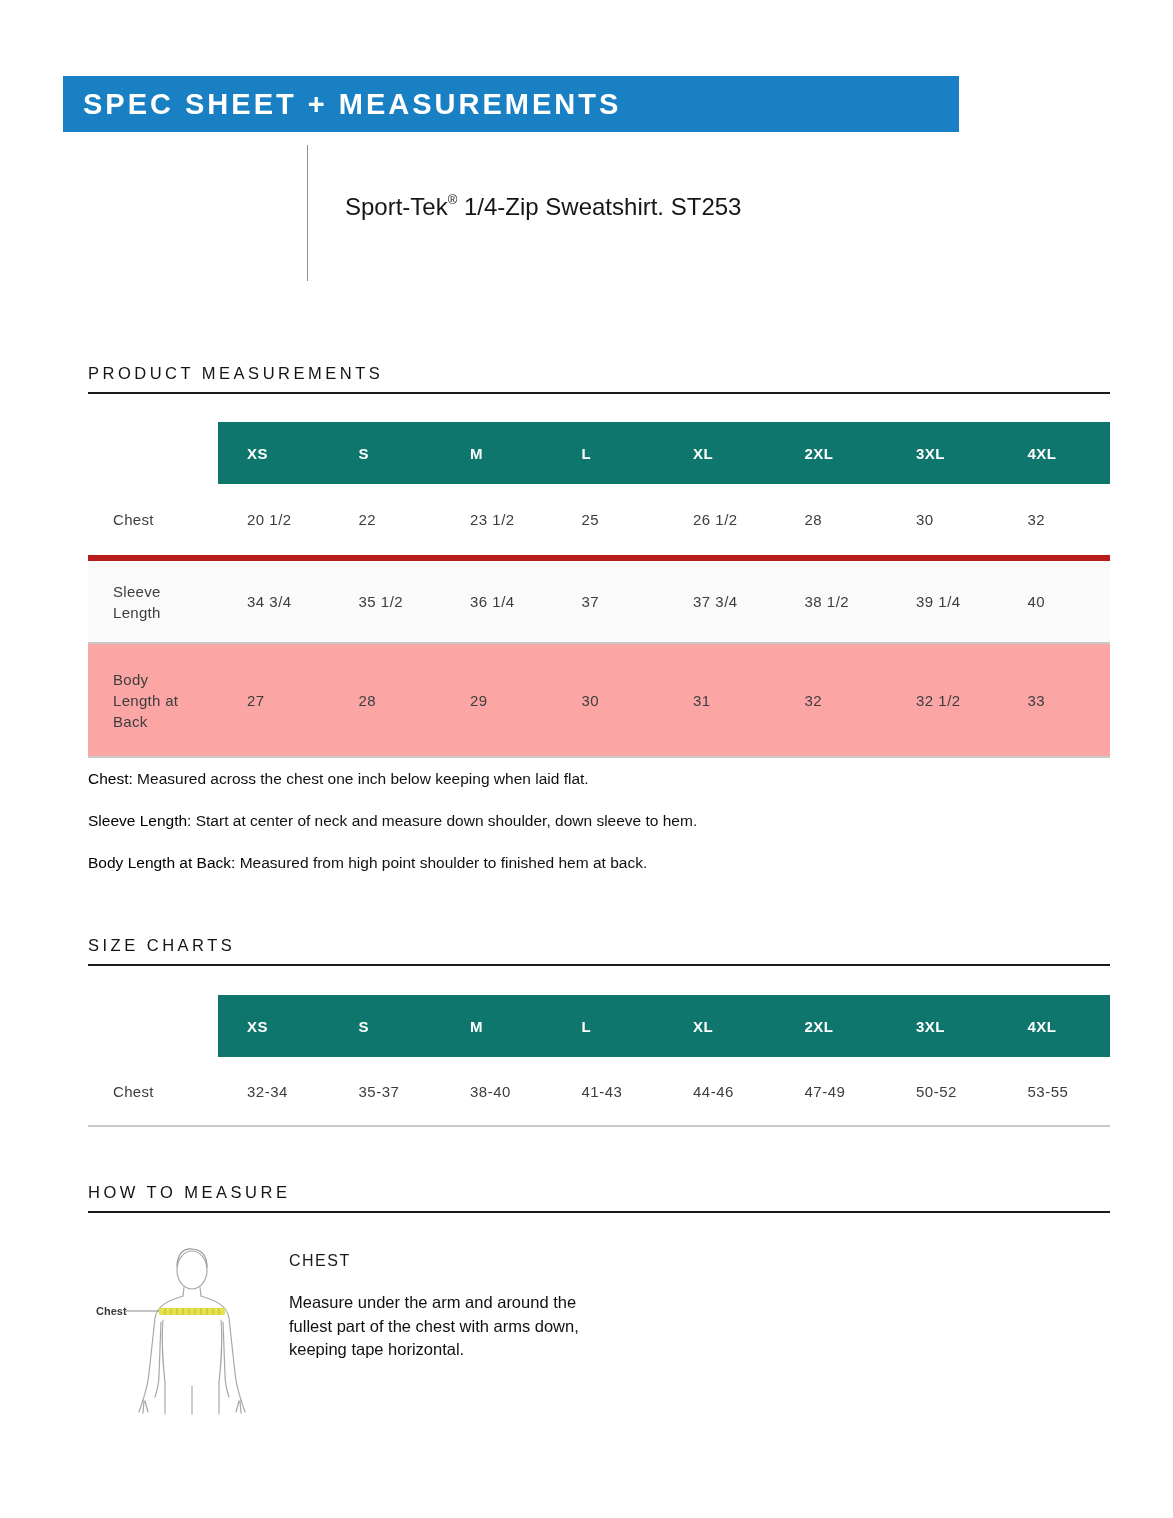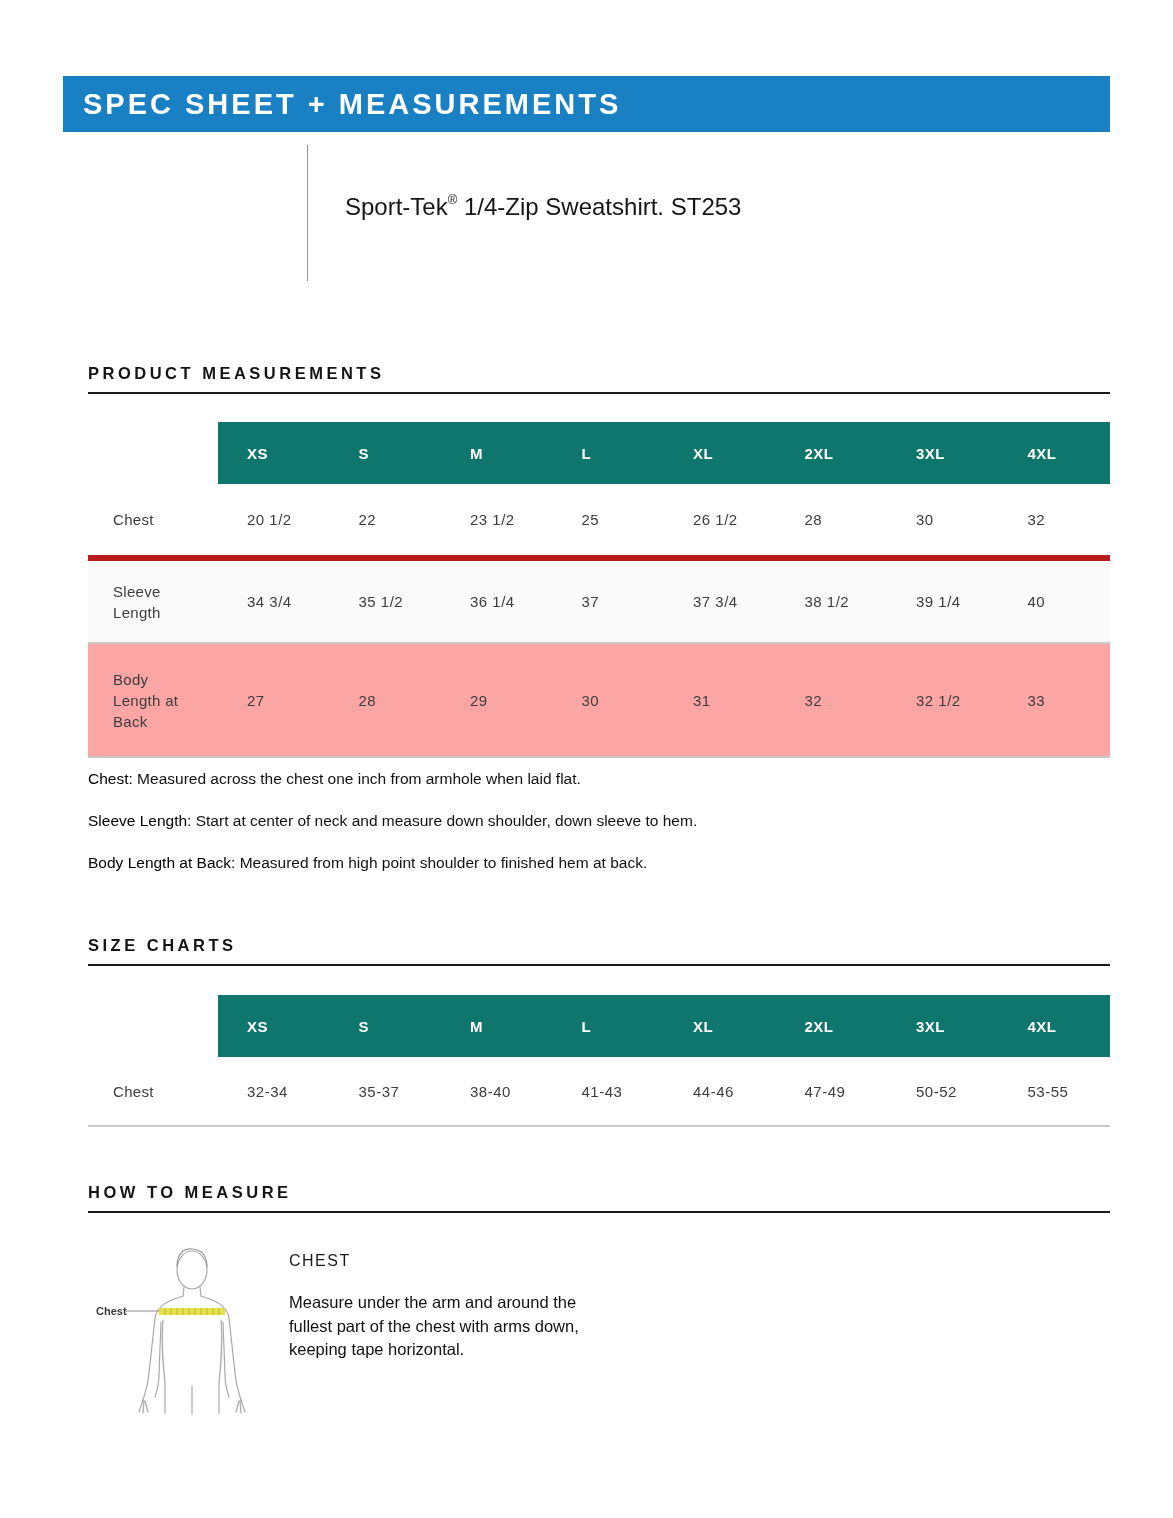--- a/index.html
+++ b/index.html
@@ -3,21 +3,21 @@
 <meta charset="utf-8">
 <style>
   html,body { margin:0; padding:0; background:#ffffff; }
   .page {
     position:relative; width:1173px; height:1518px; background:#ffffff;
     font-family:"Liberation Sans", sans-serif; color:#1a1a1a; overflow:hidden;
   }
 
   
   .banner {
-    position:absolute; left:63px; top:76px; width:1047px; height:56px;
+    position:absolute; left:63px; top:76px; width:896px; height:56px;
     background:#1a80c4; display:flex; align-items:center;
   }
   .banner-title {
     color:#ffffff; font-weight:bold; font-size:29px; letter-spacing:3px; padding-left:20px;
     white-space:nowrap;
   }
 
   
   .logo-wrap { position:absolute; left:85px; top:187px; width:180px; height:44px; }
   .logo-box {
@@ -33,21 +33,21 @@
   .vdivider { position:absolute; left:307px; top:145px; width:1px; height:136px; background:#8f8f8f; }
   .product-title {
     position:absolute; left:345px; top:193px; font-size:24px; color:#161616; white-space:nowrap;
   }
   .product-title sup { font-size:13px; position:relative; top:-2px; }
 
   
   .section-title {
     position:absolute; left:88px; width:1022px;
     font-size:16.5px; letter-spacing:3.5px; color:#141414;
-    padding-bottom:9px; border-bottom:2px solid #1a1a1a; white-space:nowrap;font-weight:bold;
+    padding-bottom:9px; border-bottom:2px solid #1a1a1a; white-space:nowrap;
   }
   .st-pm  { top:364px; }
   .st-sc  { top:936px; }
   .st-htm { top:1183px; }
 
   
   .mtable { position:absolute; left:88px; width:1022px; }
   .t-pm { top:422px; }
   .t-sc { top:995px; }
   .thead { padding-left:130px; }
@@ -143,21 +143,21 @@
       <div class="vcell">29</div>
       <div class="vcell">30</div>
       <div class="vcell">31</div>
       <div class="vcell">32</div>
       <div class="vcell">32 1/2</div>
       <div class="vcell">33</div>
     </div>
   </div>
 
   <div class="notes">
-    <p class="note"><span class="term">Chest:</span><span> Measured across the chest one inch from armhole when laid flat.</span></p>
+    <p class="note"><span class="term">Chest:</span><span> Measured across the chest one inch below keeping when laid flat.</span></p>
     <p class="note"><span class="term">Sleeve Length:</span><span> Start at center of neck and measure down shoulder, down sleeve to hem.</span></p>
     <p class="note"><span class="term">Body Length at Back:</span><span> Measured from high point shoulder to finished hem at back.</span></p>
   </div>
 
   <div class="section-title st-sc">SIZE CHARTS</div>
 
   <div class="mtable t-sc">
     <div class="thead">
       <div class="thead-inner">
         <div class="hcell">XS</div>

